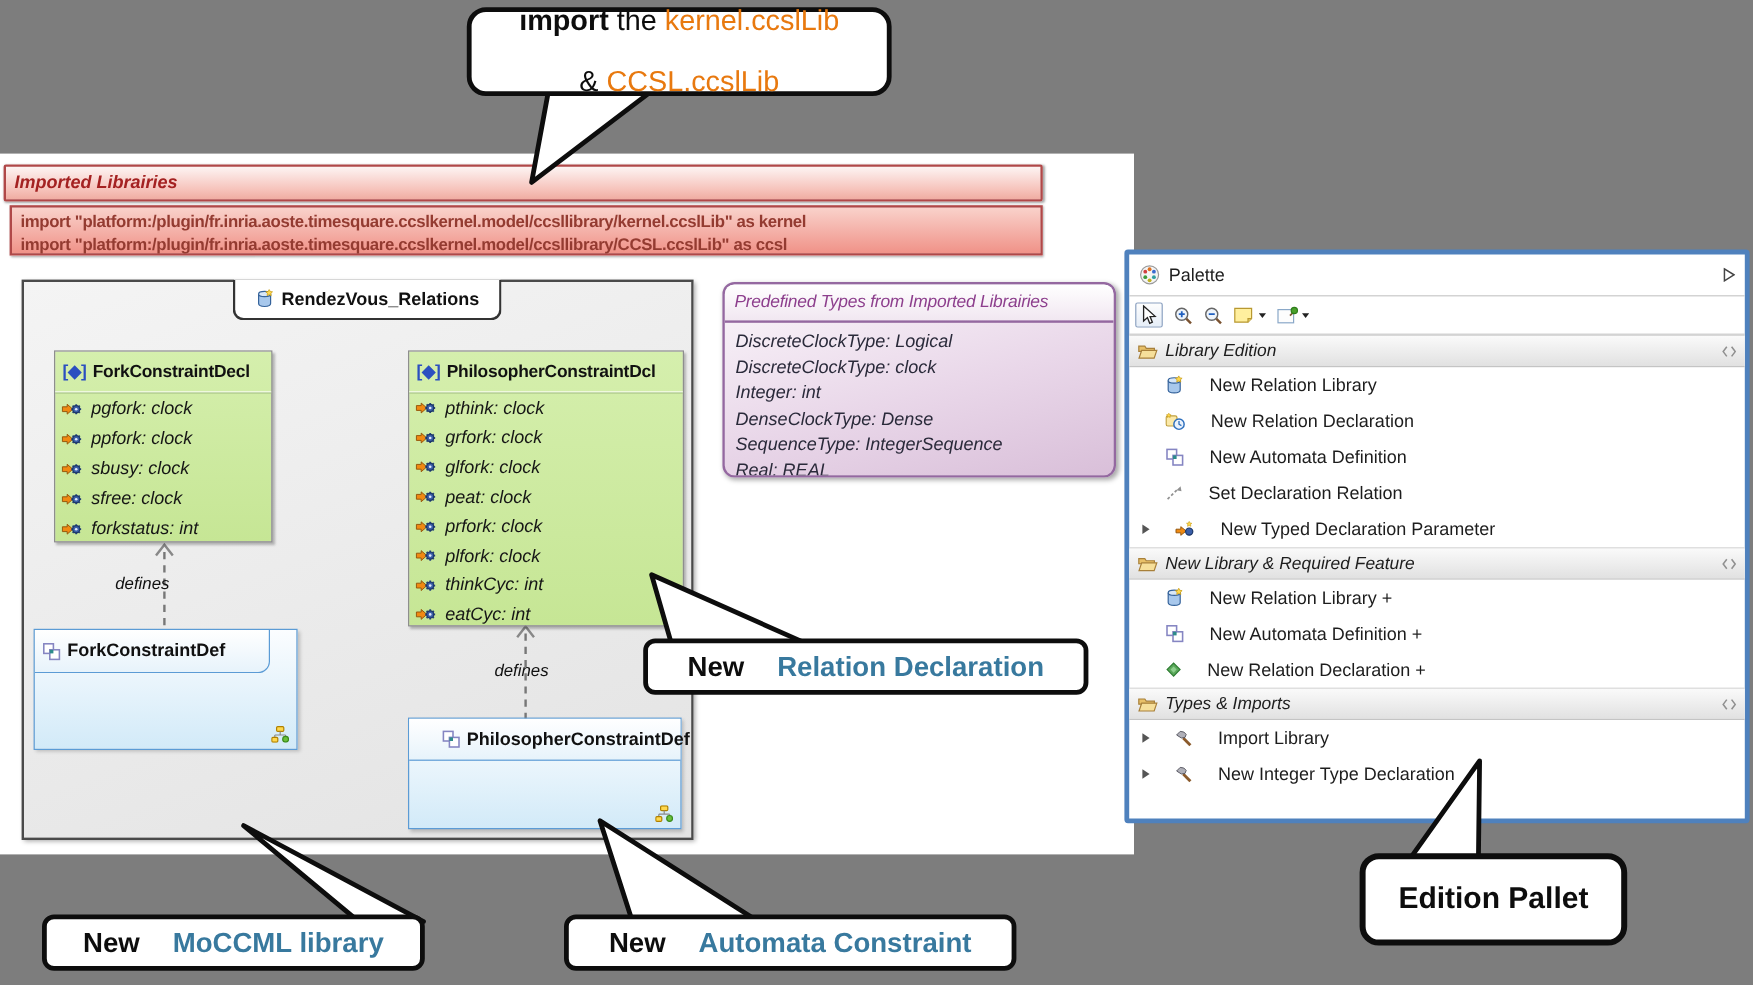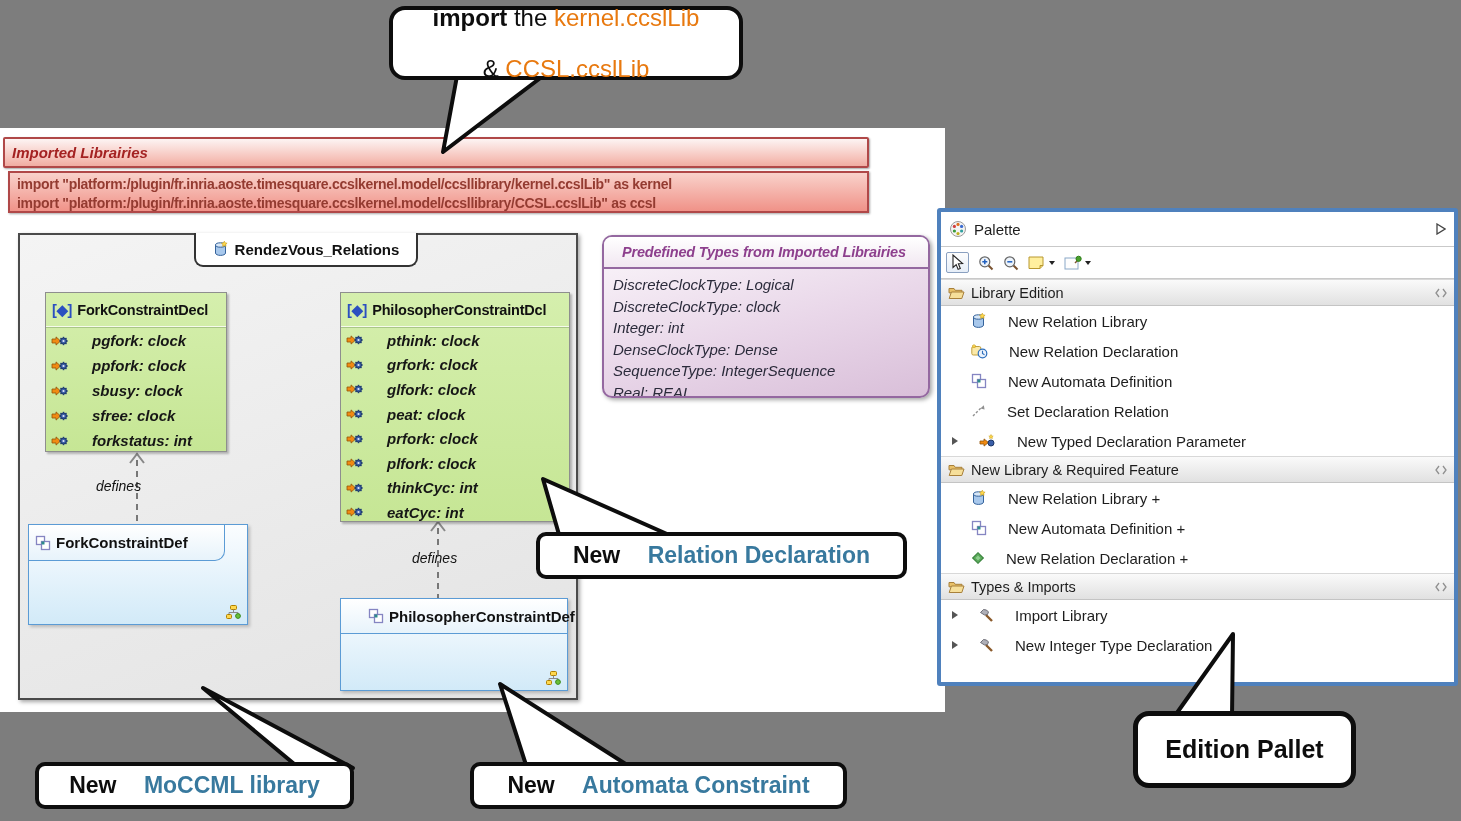--- a/index.html
+++ b/index.html
@@ -29,22 +29,22 @@
     display:flex;align-items:center;justify-content:center;gap:6px;box-sizing:border-box;
     font-size:15px;font-weight:600;color:#111;}
 
   
   .decl-box{position:absolute;z-index:3;background:linear-gradient(180deg,#d5efad 0%,#c6e695 100%);
     border:1px solid #8e8e8e;box-shadow:2px 2px 2px rgba(0,0,0,.25);box-sizing:border-box;}
   .decl-head{height:33px;display:flex;align-items:center;gap:5px;padding:0 6px;
     border-bottom:1px solid #f6fbec;box-shadow:0 1px 0 #a9c687;
     font-size:14.5px;font-weight:bold;color:#111;letter-spacing:-0.2px;white-space:nowrap;}
   .decl-glyph{color:#2b4fc0;font-weight:bold;}
-  .attr-row{display:flex;align-items:center;gap:24px;padding:0 5px;height:25px;
-    font-size:15px;font-style:italic;font-weight:700;color:#161616;white-space:nowrap;}
+  .attr-row{display:flex;align-items:center;gap:8px;padding:0 5px;height:25px;
+    font-size:15px;font-style:italic;font-weight:400;color:#161616;white-space:nowrap;}
   .rows-8 .attr-row{height:24.6px;}
   .decl-body{padding-top:1px;}
 
   
   .def-box{position:absolute;z-index:3;border:1.5px solid #5b9bd5;box-sizing:border-box;
     background:linear-gradient(180deg,#fbfdff 0%,#d2eaf8 100%);box-shadow:2px 2px 3px rgba(0,0,0,.2);}
   .def-tab{display:flex;align-items:center;gap:5px;padding:0 6px;box-sizing:border-box;
     font-size:15px;font-weight:600;color:#111;white-space:nowrap;
     background:linear-gradient(180deg,#ffffff,#e7f3fb);}
   .def-tab.notched{border-right:1px solid #5b9bd5;border-bottom:1px solid #5b9bd5;border-radius:0 0 10px 0;}
@@ -53,40 +53,40 @@
 
   
   .edge{position:absolute;z-index:2;}
   .edge-label{position:absolute;z-index:3;font-size:14px;font-style:italic;color:#111;}
 
   
   .types-box{position:absolute;left:602px;top:235px;width:328px;height:163px;z-index:2;
     border:2px solid #9468a0;border-radius:10px;overflow:hidden;box-sizing:border-box;
     background:linear-gradient(165deg,#fbf7fb 0%,#e9d7e9 55%,#d9bfd9 100%);
     box-shadow:2px 2px 4px rgba(0,0,0,.35);}
-  .types-head{height:30px;display:flex;align-items:center;padding:0 18px;
+  .types-head{height:30px;display:flex;align-items:center;padding:0 8px;
     border-bottom:2px solid #9468a0;background:linear-gradient(#fff,#f1e7f1);
-    font-size:14.5px;font-weight:bold;font-style:italic;color:#8d3f8d;letter-spacing:-0.2px;white-space:nowrap;text-align:center;}
+    font-size:14.5px;font-weight:normal;font-style:italic;color:#8d3f8d;letter-spacing:-0.2px;white-space:nowrap;text-align:center;}
   .types-body{padding:5px 9px;font-size:15px;font-style:italic;color:#2a2a3a;line-height:21.5px;}
 
   
   .palette{position:absolute;left:937px;top:208px;width:521px;height:478px;z-index:10;
     background:#fff;border:4px solid #4f81bd;border-radius:3px;box-sizing:border-box;
     display:flex;flex-direction:column;overflow:hidden;}
   .pal-head{height:34px;flex:0 0 34px;display:flex;align-items:center;gap:7px;padding:0 8px;
     border-bottom:1px solid #c9c9c9;font-size:15px;color:#1d1d1d;}
   .pal-spacer{flex:1;}
   .pal-toolbar{height:31px;flex:0 0 31px;display:flex;align-items:center;gap:9px;padding:0 5px;
     border-bottom:1px solid #c9c9c9;}
   .tool{display:flex;align-items:center;}
   .tool.selected{border:1px solid #8aa0c0;background:linear-gradient(#fdfdfd,#e6eef8);border-radius:2px;padding:1px 3px;}
   .caret{width:0;height:0;border-left:3.5px solid transparent;border-right:3.5px solid transparent;border-top:4px solid #222;margin-left:3px;}
   .pal-sec-head{height:25px;flex:0 0 25px;display:flex;align-items:center;gap:6px;padding:0 7px;
     background:linear-gradient(#fafafa,#e1e1e1);border-top:1px solid #d8d8d8;border-bottom:1px solid #c4c4c4;
-    font-size:14.5px;color:#1d1d1d;}
+    font-size:14.5px;color:#1d1d1d;font-style:italic;}
   .pal-item{height:30px;flex:0 0 30px;display:flex;align-items:center;gap:21px;padding-left:30px;
     font-size:15px;color:#1d1d1d;white-space:nowrap;}
   .pal-item.expandable{padding-left:11px;}
   .expander{width:0;height:0;border-top:4.5px solid transparent;border-bottom:4.5px solid transparent;border-left:6px solid #555;}
 
   
   .tails{position:absolute;left:0;top:0;z-index:40;pointer-events:none;}
   .tail{fill:#fff;stroke:#0d0d0d;stroke-width:4;stroke-linejoin:round;}
   .callout{position:absolute;z-index:50;background:#fff;border:4px solid #0d0d0d;
     display:flex;align-items:center;justify-content:center;

